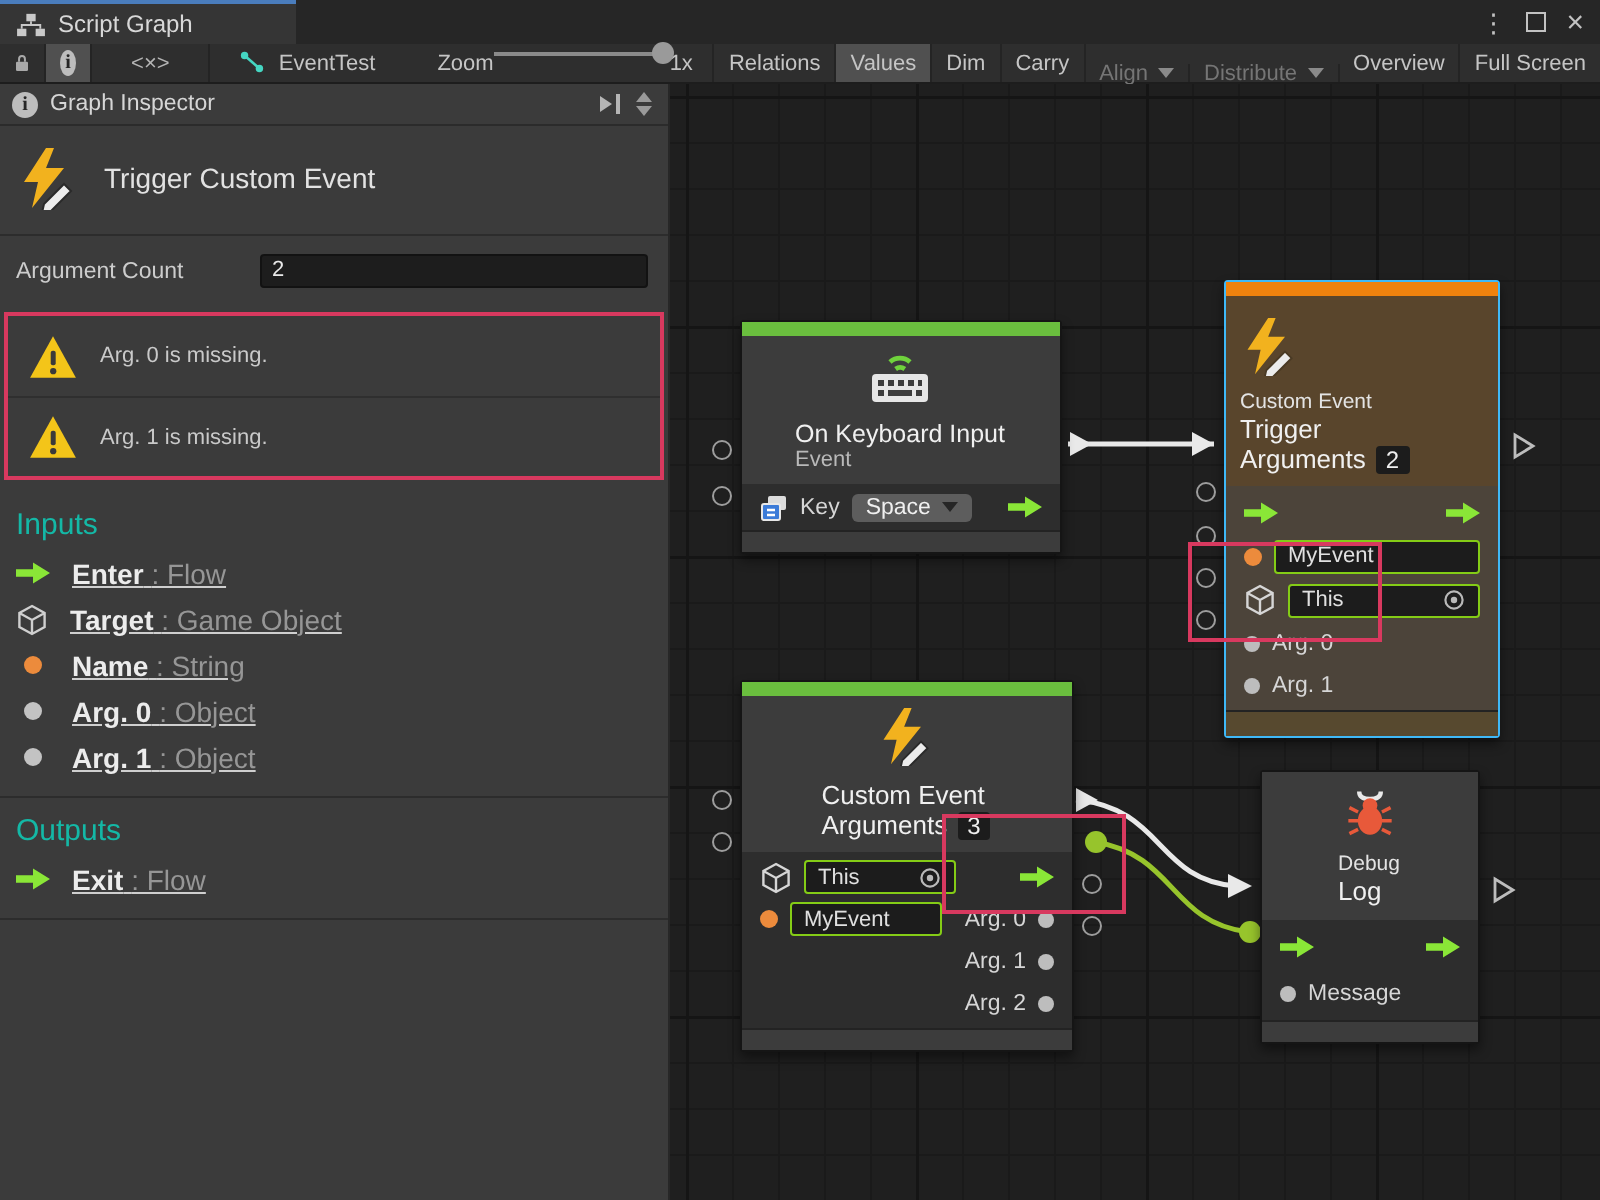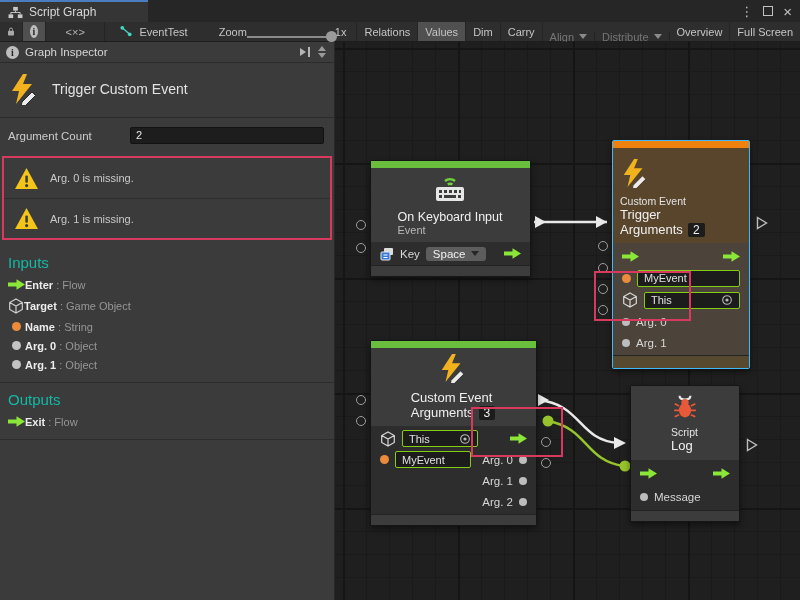--- a/index.html
+++ b/index.html
@@ -17,21 +17,21 @@
 
   
   .toolbar { position:absolute; left:0; top:22px; width:800px; height:20px; background:#2e2e2e;
              border-bottom:1px solid #1d1d1d; display:flex; align-items:stretch; color:#c5c5c5; font-size:11px; }
   .tbtn { display:flex; align-items:center; padding:0 7px; border-right:1px solid #242424; white-space:nowrap; }
   .tbtn.active { background:#505050; }
   .tbtn.disabled { color:#757575;margin-top:10px; }
   .caret-dn { display:inline-block; width:0; height:0; border-left:4px solid transparent;
               border-right:4px solid transparent; border-top:5px solid #8a8a8a; margin-left:5px; }
   .tspacer { flex:1; border-right:1px solid #242424; display:flex; align-items:center; }
-  .zoomwrap { display:flex; align-items:flex-end; gap:0; padding:0 10px 0 24px; }
+  .zoomwrap { display:flex; align-items:flex-start; gap:0; padding:0 10px 0 24px; }
   .zoom-track { width:88px; height:2px; background:#8a8a8a; position:relative; }
   .zoom-handle { position:absolute; right:-2px; top:-5px; width:11px; height:11px; border-radius:50%; background:#9a9a9a; }
 
   
   .inspector { position:absolute; left:0; top:42px; width:335px; height:558px; background:#3b3b3b;
                border-right:1px solid #272727; color:#cfcfcf; }
   .insp-head { height:21px; display:flex; align-items:center; gap:6px; padding:0 6px;
                border-bottom:1px solid #2b2b2b; font-size:11.5px; color:#d6d6d6; }
   .info-badge { width:13px; height:13px; border-radius:50%; background:#bdbdbd; color:#262626;
                 font-weight:bold; font-size:10px; display:flex; align-items:center; justify-content:center;
@@ -39,21 +39,21 @@
   .insp-title { display:flex; align-items:center; gap:12px; padding:10px 8px 12px 8px; font-size:14px; color:#e2e2e2; }
   .sep { height:1px; background:#2c2c2c; }
   .argrow { display:flex; align-items:center; padding:9px 10px 9px 8px; font-size:11.5px; }
   .argrow label { width:122px; color:#cccccc; }
   .tfield { flex:1; height:17px; background:#1d1d1d; border:1px solid #121212; border-radius:2px;
             color:#e8e8e8; font-size:11px; padding:1px 5px; }
   .warnbox { border:2px solid #d8395f; margin:3px 2px 6px 2px; }
   .warnrow { display:flex; align-items:center; gap:11px; padding:8px 10px; min-height:40px; font-size:11px; color:#c9c9c9; }
   .warnrow + .warnrow { border-top:1px solid #2f2f2f; }
   .sechead { padding:8px 24px 4px 8px; font-size:15px; color:#14b8a6; }
-  .portrow { display:flex; align-items:center; gap:0; padding:3.5px 8px; font-size:11px; }
+  .portrow { display:flex; align-items:center; gap:11px; padding:3.5px 8px; font-size:14px;text-decoration:underline; }
   .portrow b { color:#ececec; }
   .ptype { color:#969696; }
   .dot { width:9px; height:9px; border-radius:50%; display:inline-block; }
   .dot-orange { background:#ec8b3c; }
   .dot-gray { background:#c3c3c3; }
   .dot-gray-sm { width:8px; height:8px; background:#bdbdbd; border-radius:50%; display:inline-block; }
 
   
   .canvas { position:absolute; left:335px; top:42px; width:465px; height:558px; background:#1f1f1f;
             background-image:
@@ -438,21 +438,21 @@
 
     <div class="node" style="left:295px;top:343px;width:110px">
       <div class="nhead" style="padding-top:7px;padding-bottom:7px">
         <svg width="26" height="26" viewBox="0 0 24 24">
           <path d="M7 2.5 q0 3.5 5 3.5 q5 0 5-3.5" stroke="#e9e9e9" stroke-width="2" fill="none"></path>
           <circle cx="12" cy="9" r="3.4" fill="#e8593a"></circle>
           <ellipse cx="12" cy="16" rx="5.6" ry="6.5" fill="#e8593a"></ellipse>
           <path d="M6.5 12 L2.5 10 M6.5 16 H2 M6.5 20 L2.5 22 M17.5 12 L21.5 10 M17.5 16 H22 M17.5 20 L21.5 22" stroke="#e8593a" stroke-width="1.6"></path>
         </svg>
         <div>
-          <div class="nsur">Script</div>
+          <div class="nsur">Debug</div>
           <div class="ntitle">Log</div>
         </div>
       </div>
       <div class="nbody" style="padding:2px 0">
         <div class="nrow" style="height:23px">
           <span>
             <svg width="17" height="11" viewBox="0 0 18 11">
                 <path d="M0 3.5 H9 V0 L18 5.5 L9 11 V7.5 H0 Z" fill="#8ae637"></path>
               </svg>
           </span>

